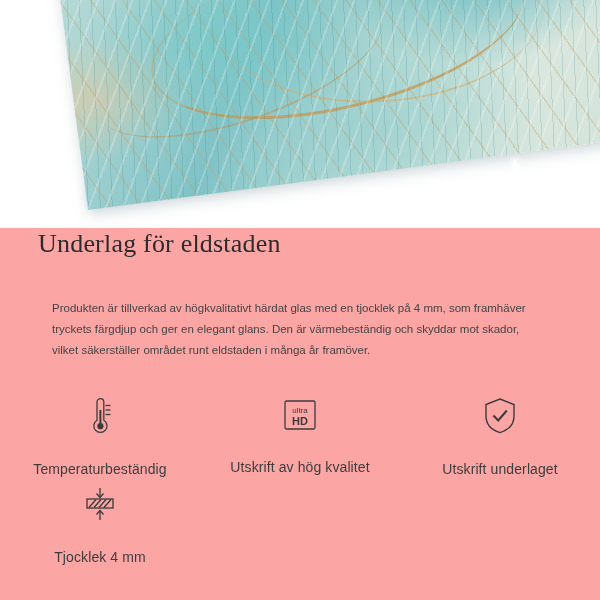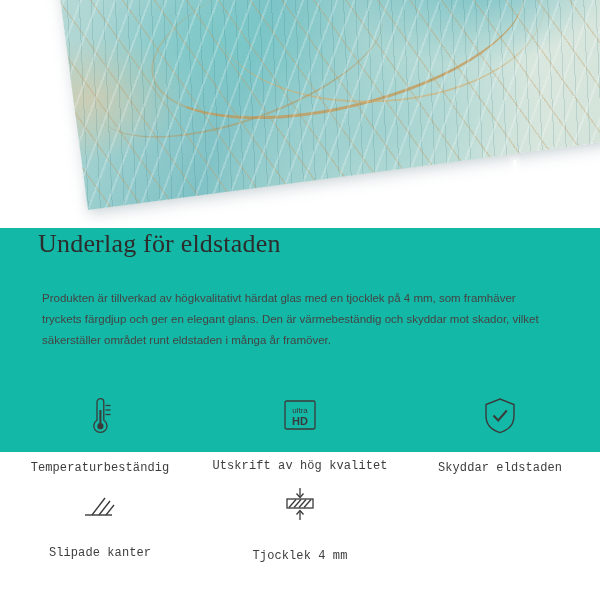--- a/index.html
+++ b/index.html
@@ -9,22 +9,22 @@
   body {
     width: 600px;
     height: 600px;
     background: #ffffff;
     font-family: "Liberation Sans", sans-serif;
     overflow: hidden;
   }
   .page {
     position: relative;
     width: 600px;
-    height: 452px;
-    background: #14b8a6;
+    height: 600px;
+    background: #fca5a5;
   }
 
   
   .hero {
     position: relative;
     width: 600px;
     height: 228px;
     overflow: hidden;
     background: #ffffff;
   }
@@ -146,21 +146,21 @@
     font-weight: 400;
     font-size: 26px;
     line-height: 32px;
     color: #2c2c2c;
     letter-spacing: 0.2px;
   }
   .heading .line {
     display: block;
   }
   .paragraph {
-    margin: 4px;
+    margin: 14px;
     padding: 24px 40px 0 38px;
     font-size: 11.5px;
     line-height: 21px;
     color: #444444;
   }
 
   
   .features {
     position: absolute;
     left: 0;
@@ -180,25 +180,24 @@
   }
   .feature-icon {
     height: 44px;
     display: flex;
     align-items: center;
     justify-content: center;
     color: #3a3a3a;
   }
   .feature-label {
     margin-top: 8px;
-    font-size: 12px;
+    font-size: 14px;
     color: #3d3d3d;
     text-align: left;
     letter-spacing: 0.1px;
-    font-family: Liberation Mono, monospace;
   }
   svg { display: block; }
 </style>
 </head>
 <body>
 
 <div class="page">
 
   <div class="hero">
     <div class="hero-inner">
@@ -250,36 +249,24 @@
       <div class="feature-label">Utskrift av hög kvalitet</div>
     </div>
 
     <div class="feature">
       <div class="feature-icon">
         <svg width="36" height="40" viewBox="0 0 36 40" fill="none" stroke="#3a3a3a" stroke-width="1.4">
           <path d="M18 3 L32 8.5 V20 c0 9-6.3 14.2-14 16.6C10.3 34.2 4 29 4 20 V8.5 L18 3z"></path>
           <polyline points="11.5,19.5 16.2,24.5 24.8,14.5" stroke-width="2"></polyline>
         </svg>
       </div>
-      <div class="feature-label">Skyddar eldstaden</div>
-    </div>
-
-
-    <div class="feature">
-      <div class="feature-icon">
-        <svg width="36" height="34" viewBox="0 0 36 34" fill="none" stroke="#3a3a3a" stroke-width="1.4">
-          <path d="M3 29 L24 29 L24 8 Z" fill="none" stroke="none"></path>
-          <line x1="3" y1="29" x2="30" y2="29"></line>
-          <line x1="10" y1="29" x2="23" y2="12"></line>
-          <line x1="17" y1="29" x2="28" y2="15"></line>
-          <line x1="24" y1="29" x2="32" y2="19"></line>
-        </svg>
-      </div>
-      <div class="feature-label">Slipade kanter</div>
-    </div>
+      <div class="feature-label">Utskrift underlaget</div>
+    </div>
+
+
 
     <div class="feature">
       <div class="feature-icon">
         <svg width="40" height="40" viewBox="0 0 40 40" fill="none" stroke="#3a3a3a" stroke-width="1.3">
           <line x1="20" y1="4" x2="20" y2="13"></line>
           <polyline points="16.5,9.5 20,13.5 23.5,9.5"></polyline>
           <rect x="7" y="15" width="26" height="9" fill="none" stroke="#3a3a3a"></rect>
           <line x1="9" y1="23.5" x2="16" y2="15.5"></line>
           <line x1="14" y1="23.5" x2="21" y2="15.5"></line>
           <line x1="19" y1="23.5" x2="26" y2="15.5"></line>

